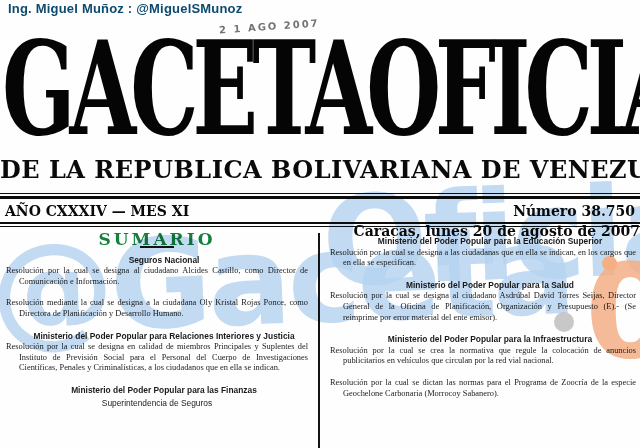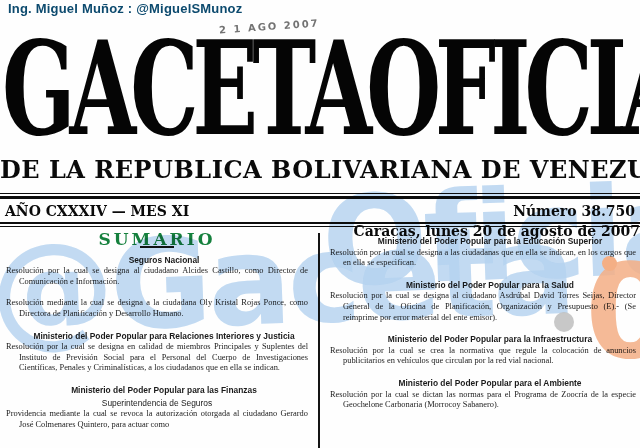--- a/index.html
+++ b/index.html
@@ -108,31 +108,29 @@
   <div class="col col-left">
     <div class="sumario">SUMARIO</div>
     <div class="sumario-underline"></div>
   <div class="entry heading">Seguros Nacional</div>
       <div class="entry paragraph">Resolución por la cual se designa al ciudadano Alcides Castillo, como Director de Comunicación e Información.</div>
       <div class="entry paragraph">Resolución mediante la cual se designa a la ciudadana Oly Kristal Rojas Ponce, como Directora de Planificación y Desarrollo Humano.</div>
       <div class="entry heading">Ministerio del Poder Popular para Relaciones Interiores y Justicia</div>
       <div class="entry paragraph">Resolución por la cual se designa en calidad de miembros Principales y Suplentes del Instituto de Previsión Social para el Personal del Cuerpo de Investigaciones Científicas, Penales y Criminalísticas, a los ciudadanos que en ella se indican.</div>
       <div class="entry heading">Ministerio del Poder Popular para las Finanzas</div>
       <div class="entry subheading">Superintendencia de Seguros</div>
-      <div class="entry paragraph">Providencia mediante la cual se revoca la autorización otorgada al ciudadano Gerardo José Colmenares Quintero, para actuar como</div>
     </div>
 
   <div class="col col-right">
       <div class="entry heading">Ministerio del Poder Popular para la Educación Superior</div>
       <div class="entry paragraph">Resolución por la cual se designa a las ciudadanas que en ella se indican, en los cargos que en ella se especifican.</div>
       <div class="entry heading">Ministerio del Poder Popular para la Salud</div>
       <div class="entry paragraph">Resolución por la cual se designa al ciudadano Asdrúbal David Torres Seijas, Director General de la Oficina de Planificación, Organización y Presupuesto (E).- (Se reimprime por error material del ente emisor).</div>
       <div class="entry heading">Ministerio del Poder Popular para la Infraestructura</div>
       <div class="entry paragraph">Resolución por la cual se crea la normativa que regule la colocación de anuncios publicitarios en vehículos que circulan por la red vial nacional.</div>
-      <div class="entry heading">Ministerio del Poder Popular para el Ambiente</div>
       <div class="entry paragraph">Resolución por la cual se dictan las normas para el Programa de Zoocría de la especie Geochelone Carbonaria (Morrocoy Sabanero).</div>
     </div>
 
   <div class="wm-layer">
     <span class="wm-text wm-left" style="color: rgb(181, 211, 240);">@Gaceta</span>
     <span class="wm-text wm-right" style="color: rgb(181, 211, 240);">Oficial</span>
     <span class="wm-zero" style="color: rgb(245, 176, 134);">0</span>
     <span class="wm-dot wm-dot-orange" style="background: rgb(245, 176, 134);"></span>
     <span class="wm-dot wm-dot-gray"></span>
   </div>

